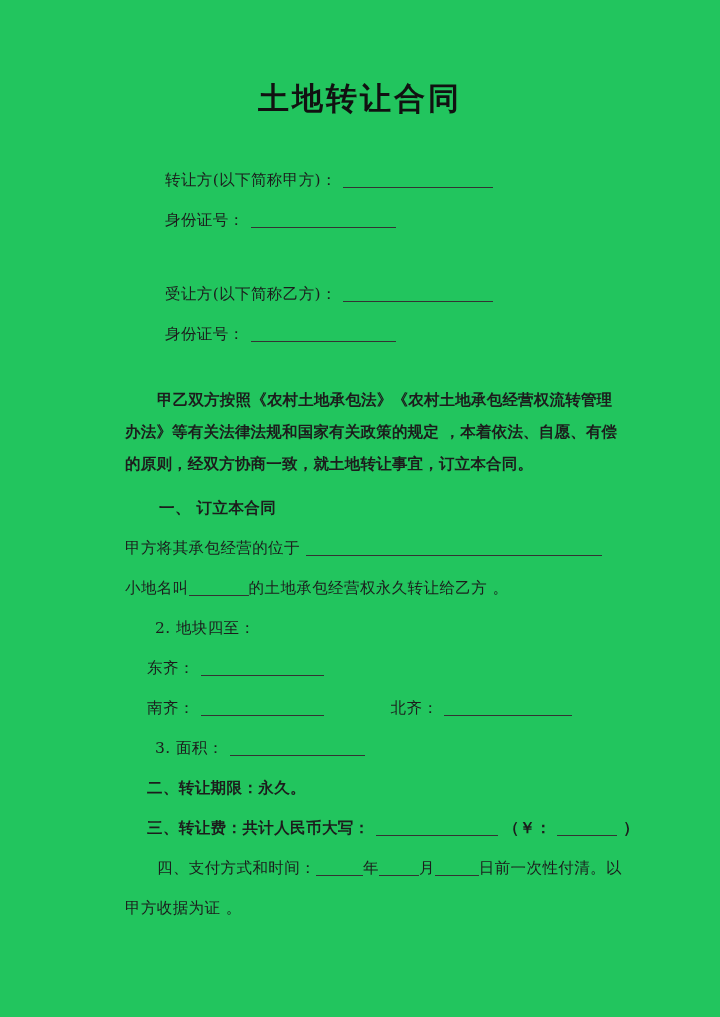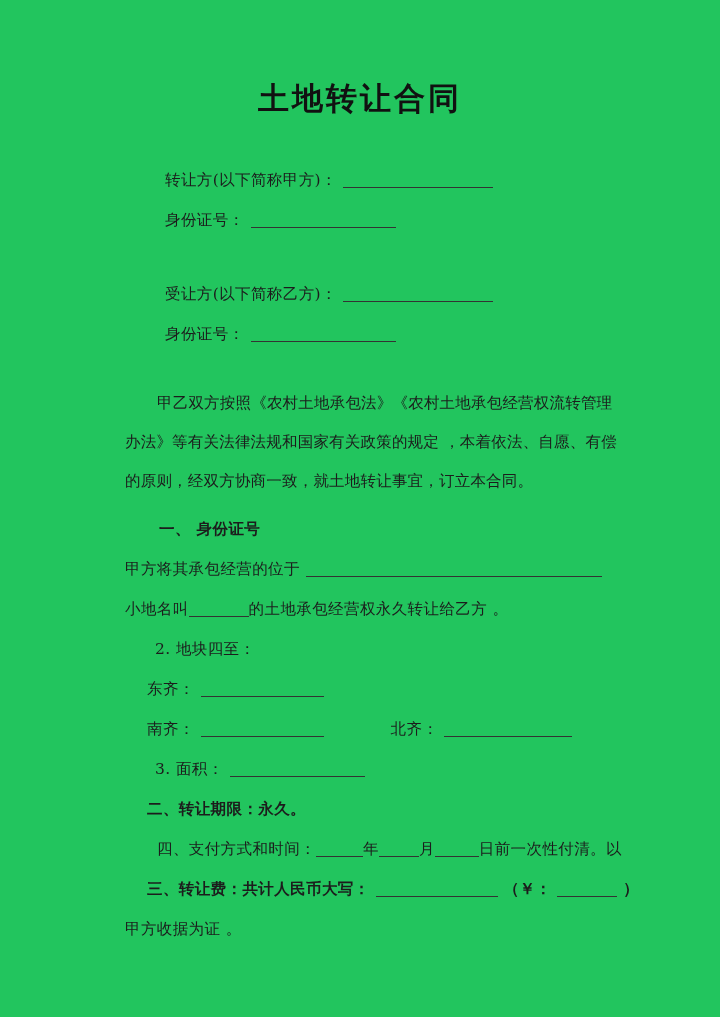--- a/index.html
+++ b/index.html
@@ -46,23 +46,24 @@
   .line {
     font-size: 15.5px;
     line-height: 40px;
     white-space: nowrap;
     color: #1c1c1c;
     letter-spacing: 0.4px;
     margin-left: 20px;
   }
 
   .line.para {
-    line-height: 39px;
+    line-height: 32px;
     white-space: normal;
     letter-spacing: 0.2px;
+    font-weight: bold;
   }
 
   .indent-1 { padding-left: 40px; }
   .indent-2 { padding-left: 30px; }
   .indent-half { padding-left: 22px; }
   .indent-sec { padding-left: 34px; }
 
   .bold { font-weight: bold; }
   .gap-md  { height: 30px; }
   .gap-lg  { height: 34px; }
@@ -121,21 +122,21 @@
     <div class="line indent-1">
       <span>身份证号：</span><span class="ul ul-w145 sp-l"></span>
     </div>
 
     <div class="gap-md"></div>
 
     <div class="line para" style="text-indent:32px;">甲乙双方按照《农村土地承包法》《农村土地承包经营权流转管理办法》等有关法律法规和国家有关政策的规定 ，本着依法、自愿、有偿的原则，经双方协商一致，就土地转让事宜，订立本合同。</div>
 
     <div class="gap-xs"></div>
 
-    <div class="line bold indent-sec">一、 身份证号</div>
+    <div class="line bold indent-sec">一、 订立本合同</div>
 
     <div class="line">
       <span>甲方将其承包经营的位于</span><span class="ul ul-w296 sp-l"></span>
     </div>
 
     <div class="line">
       <span>小地名叫</span><span class="ul ul-w60"></span><span>的土地承包经营权永久转让给乙方 。</span>
     </div>
 
     <div class="line indent-2">2. 地块四至：</div>
@@ -154,23 +155,23 @@
         <span>北齐：</span><span class="ul ul-w128 sp-l"></span>
       </span>
     </div>
 
     <div class="line indent-2">
       <span>3. 面积：</span><span class="ul ul-w135 sp-l"></span>
     </div>
 
     <div class="line bold indent-half">二、转让期限：永久。</div>
 
+    <div class="line bold indent-half">
+      <span>三、转让费：共计人民币大写：</span><span class="ul ul-w122 sp-l"></span><span class="sp-l">（￥：</span><span class="ul ul-w60b sp-l"></span><span class="sp-l">）</span>
+    </div>
+
     <div class="line" style="text-indent:32px;">
       <span>四、支付方式和时间：</span><span class="ul ul-w47"></span><span>年</span><span class="ul ul-w40"></span><span>月</span><span class="ul ul-w44"></span><span>日前一次性付清。以</span>
-    </div>
-
-    <div class="line bold indent-half">
-      <span>三、转让费：共计人民币大写：</span><span class="ul ul-w122 sp-l"></span><span class="sp-l">（￥：</span><span class="ul ul-w60b sp-l"></span><span class="sp-l">）</span>
     </div>
     <div class="line">甲方收据为证 。</div>
 
   </div>
 </div>
 
 </body></html>

